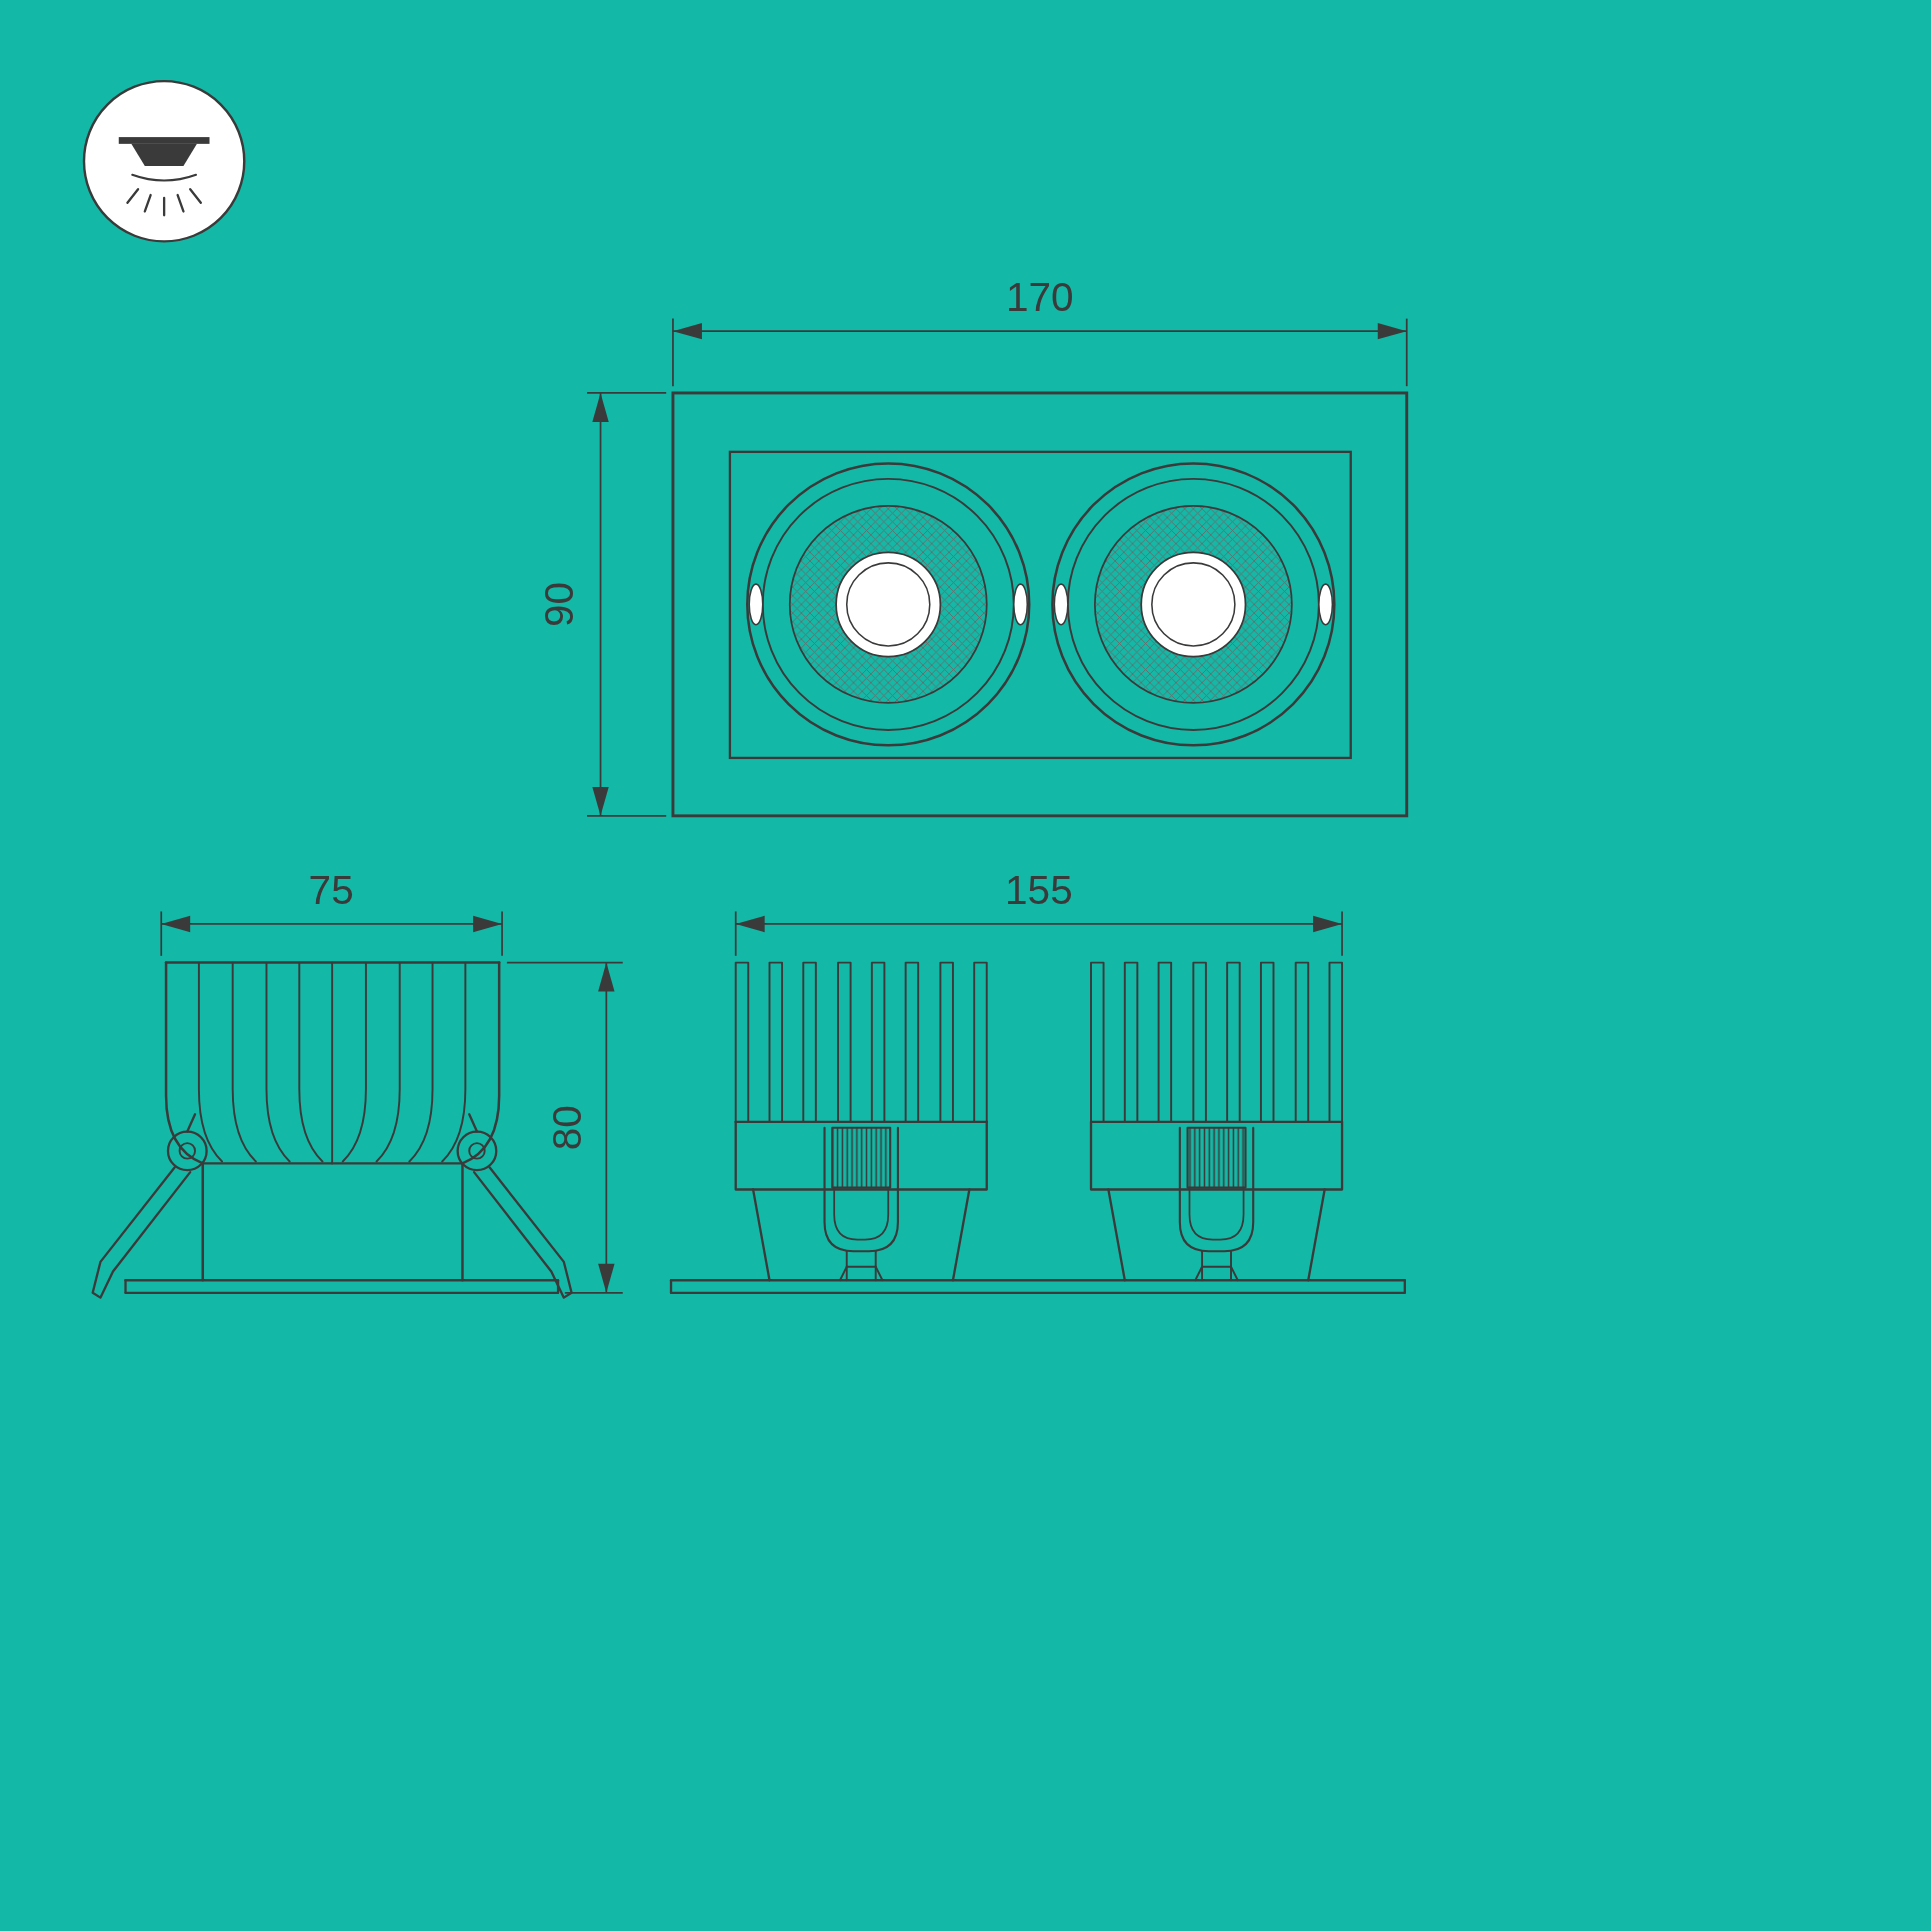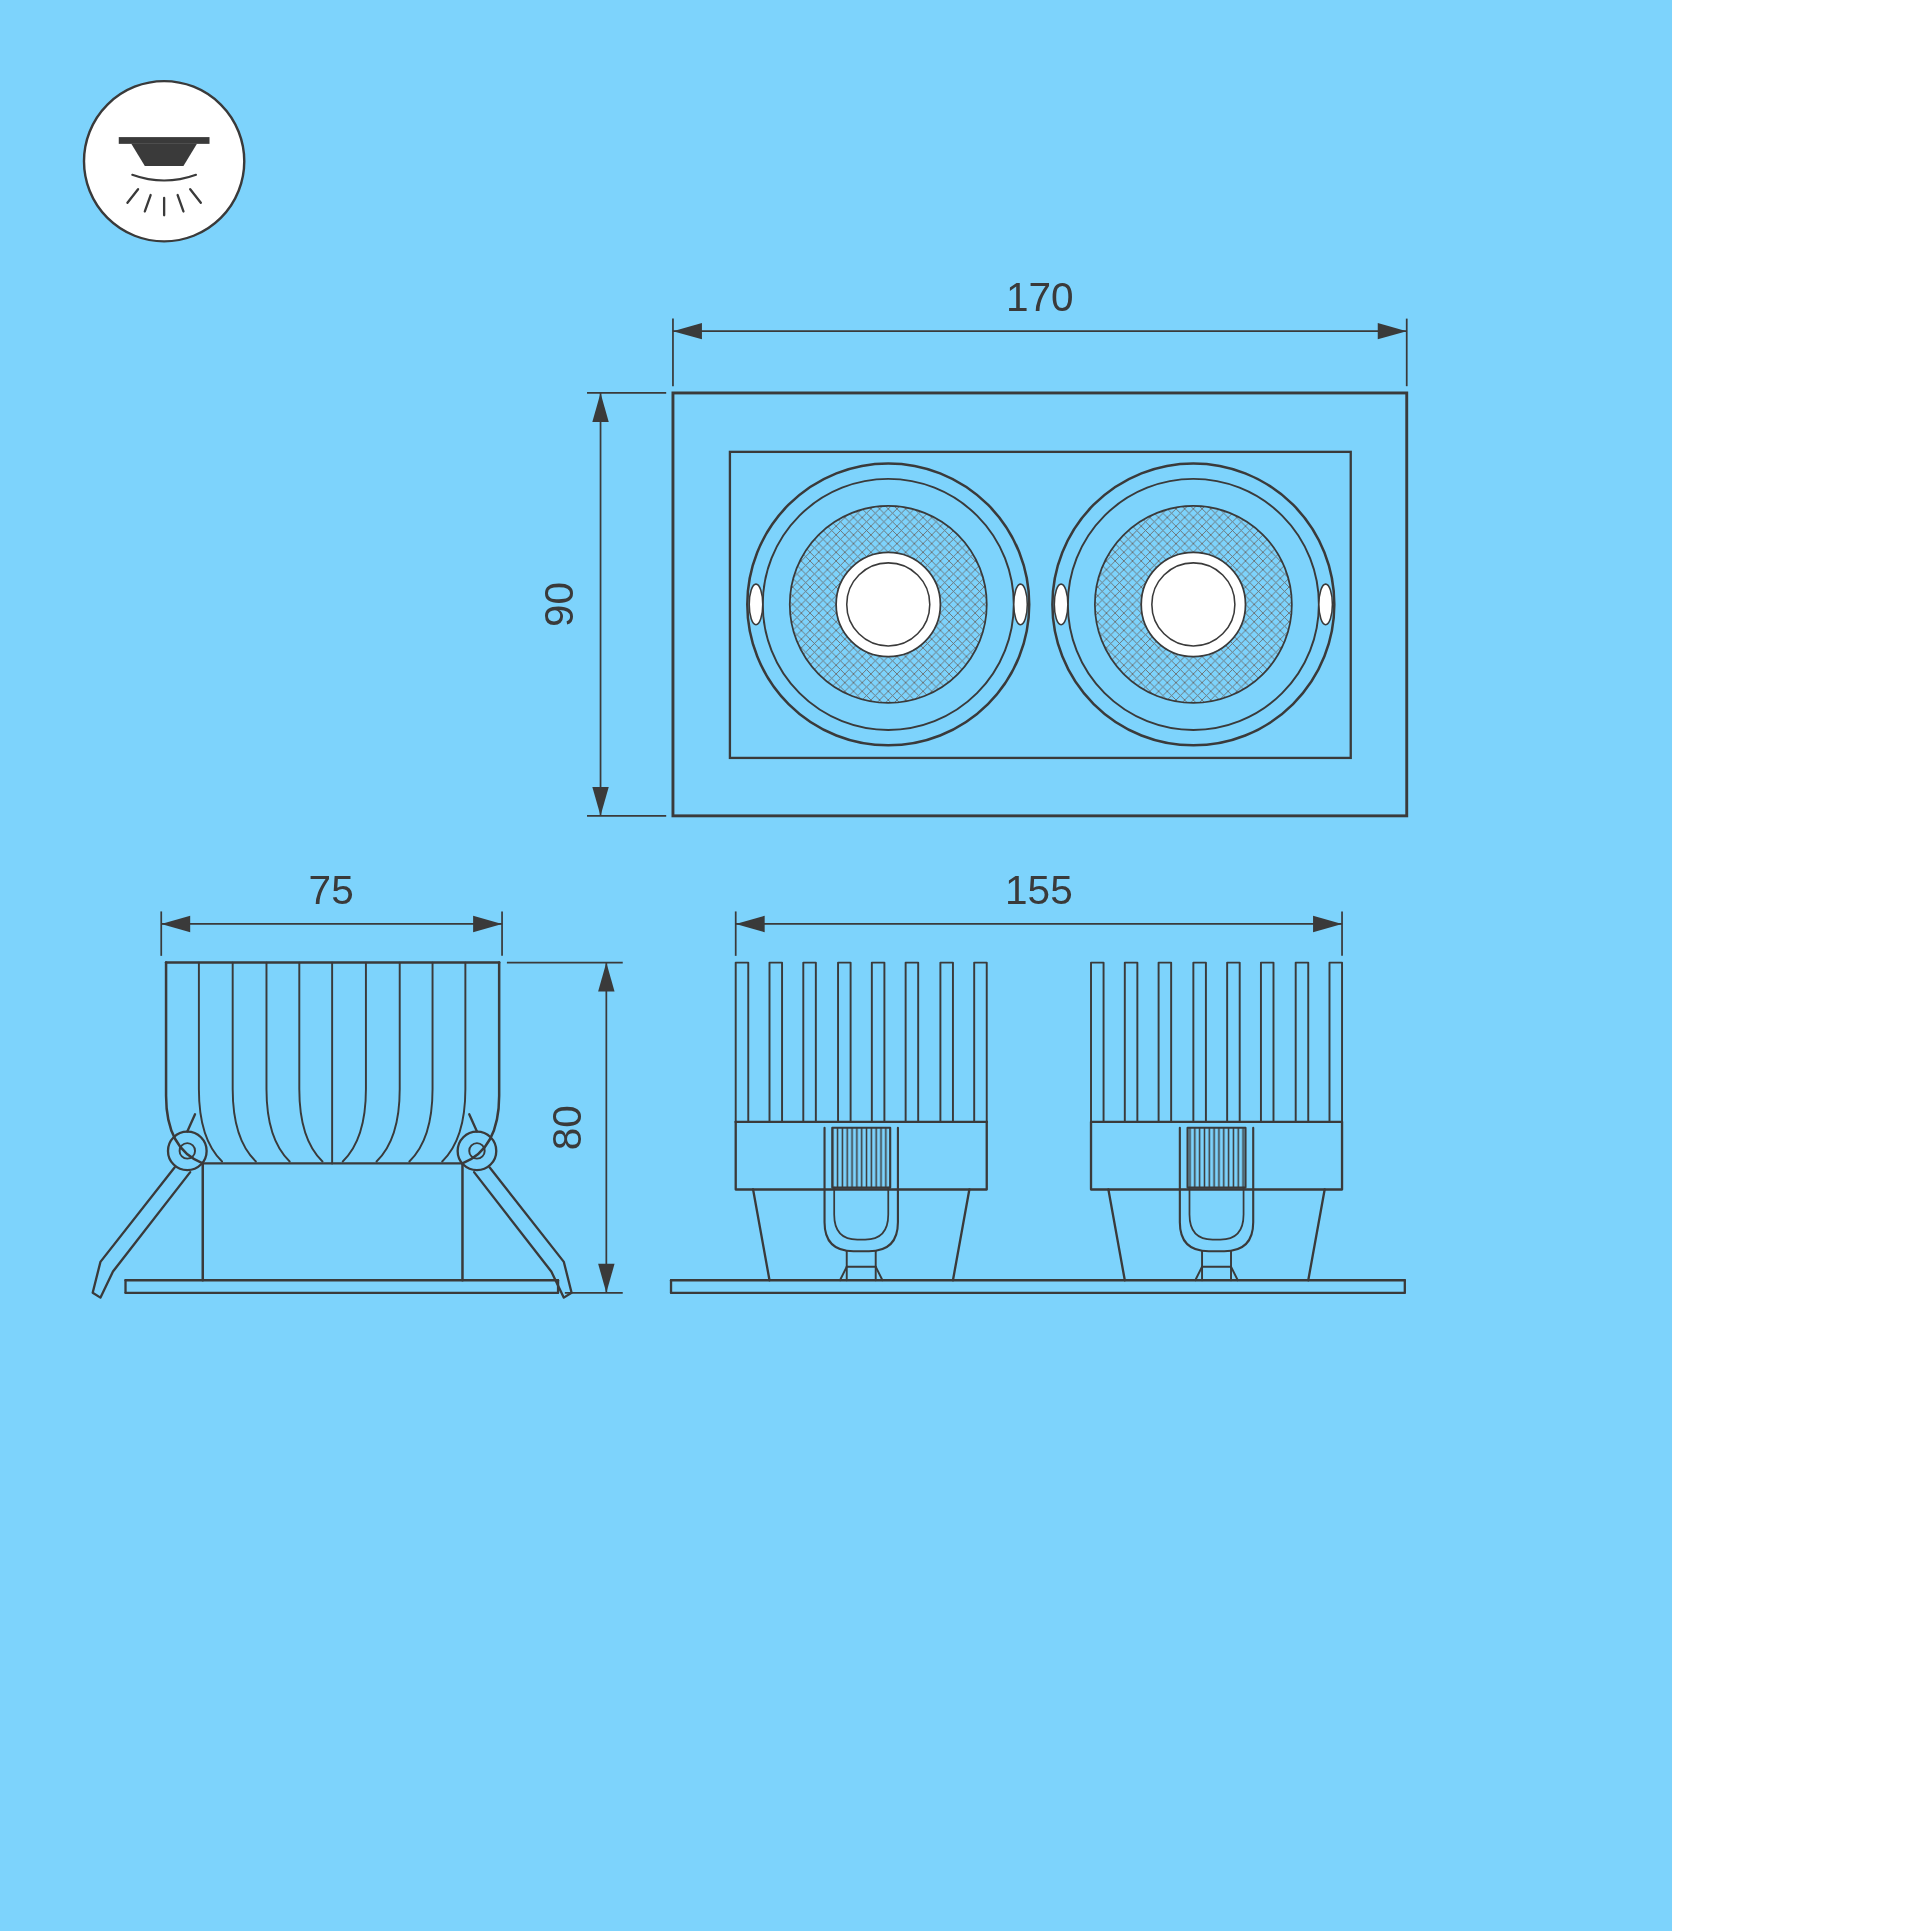--- a/index.html
+++ b/index.html
@@ -1,23 +1,23 @@
 <!DOCTYPE html>
 <html><head>
 <meta charset="utf-8">
 <style>
   html, body {
     margin: 0;
     padding: 0;
     background: #ffffff;
   }
   .stage {
-    width: 1672px;
+    width: 1931px;
     height: 1931px;
-    background: #7dd3fc;
+    background: #14b8a6;
     position: relative;
     font-family: "Liberation Sans", "DejaVu Sans", sans-serif;
   }
   svg { display: block; }
   .dim-text {
     font-family: "Liberation Sans", "DejaVu Sans", sans-serif;
     font-size: 42px;
     fill: #3a3a3a;
   }
 </style>

